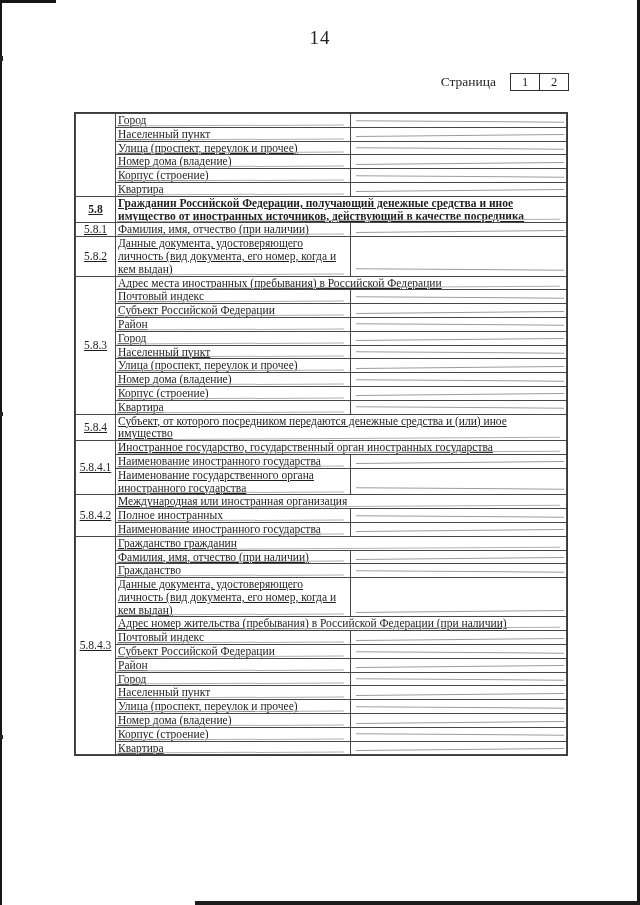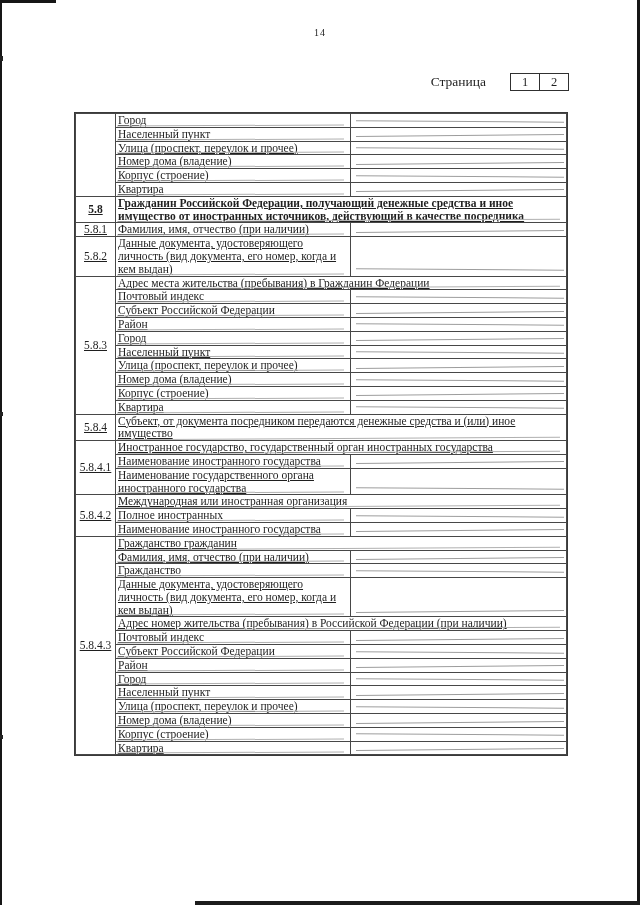--- a/index.html
+++ b/index.html
@@ -5,22 +5,22 @@
   html,body{margin:0;padding:0;}
   body{
     width:640px;height:905px;background:#ffffff;position:relative;
     font-family:"Liberation Serif","DejaVu Serif",serif;color:#1f1f1f;
     overflow:hidden;
   }
   .sheet{position:absolute;inset:0;}
 
   
   .page-number{position:absolute;top:27px;left:0;width:100%;text-align:center;
-    font-size:10px;letter-spacing:1px;}
-  .pagination{position:absolute;top:73px;right:71px;display:flex;align-items:center;gap:24px;
+    font-size:19px;letter-spacing:1px;}
+  .pagination{position:absolute;top:73px;right:71px;display:flex;align-items:center;gap:14px;
     font-size:13.5px;}
   .page-boxes{display:flex;border:1.5px solid #303030;background:#fff;}
   .page-box{width:28px;height:16px;line-height:16px;text-align:center;font-size:12.5px;}
   .page-box + .page-box{border-left:1.2px solid #303030;}
 
   
   table.form{position:absolute;left:75px;top:113px;width:491px;
     border-collapse:collapse;table-layout:fixed;outline:1px solid #3a3a3a;text-decoration:underline;}
   table.form td{border:1px solid #474747;padding:0 2px;font-size:11.5px;
     line-height:12.8px;vertical-align:middle;overflow:hidden;}
@@ -107,21 +107,21 @@
         </tr>
         <tr>
           <td class="num">5.8.2</td>
           <td class="lbl">Данные документа, удостоверяющего
 личность (вид документа, его номер, когда и
 кем выдан)</td>
           <td class="val"></td>
         </tr>
         <tr class="h1">
           <td class="num" rowspan="10">5.8.3</td>
-          <td class="lbl" colspan="2">Адрес места жительства (пребывания) в Гражданин Федерации</td>
+          <td class="lbl" colspan="2">Адрес места иностранных (пребывания) в Российской Федерации</td>
         </tr>
         <tr class="h1">
           <td class="lbl">Почтовый индекс</td>
           <td class="val"></td>
         </tr>
         <tr class="h1">
           <td class="lbl">Субъект Российской Федерации</td>
           <td class="val"></td>
         </tr>
         <tr class="h1">
@@ -147,21 +147,21 @@
         <tr class="h1">
           <td class="lbl">Корпус (строение)</td>
           <td class="val"></td>
         </tr>
         <tr class="h1">
           <td class="lbl">Квартира</td>
           <td class="val"></td>
         </tr>
         <tr>
           <td class="num">5.8.4</td>
-          <td class="lbl" colspan="2">Субъект, от документа посредником передаются денежные средства и (или) иное
+          <td class="lbl" colspan="2">Субъект, от которого посредником передаются денежные средства и (или) иное
 имущество</td>
         </tr>
         <tr class="h1">
           <td class="num" rowspan="3">5.8.4.1</td>
           <td class="lbl" colspan="2">Иностранное государство, государственный орган иностранных государства</td>
         </tr>
         <tr class="h1">
           <td class="lbl">Наименование иностранного государства</td>
           <td class="val"></td>
         </tr>

